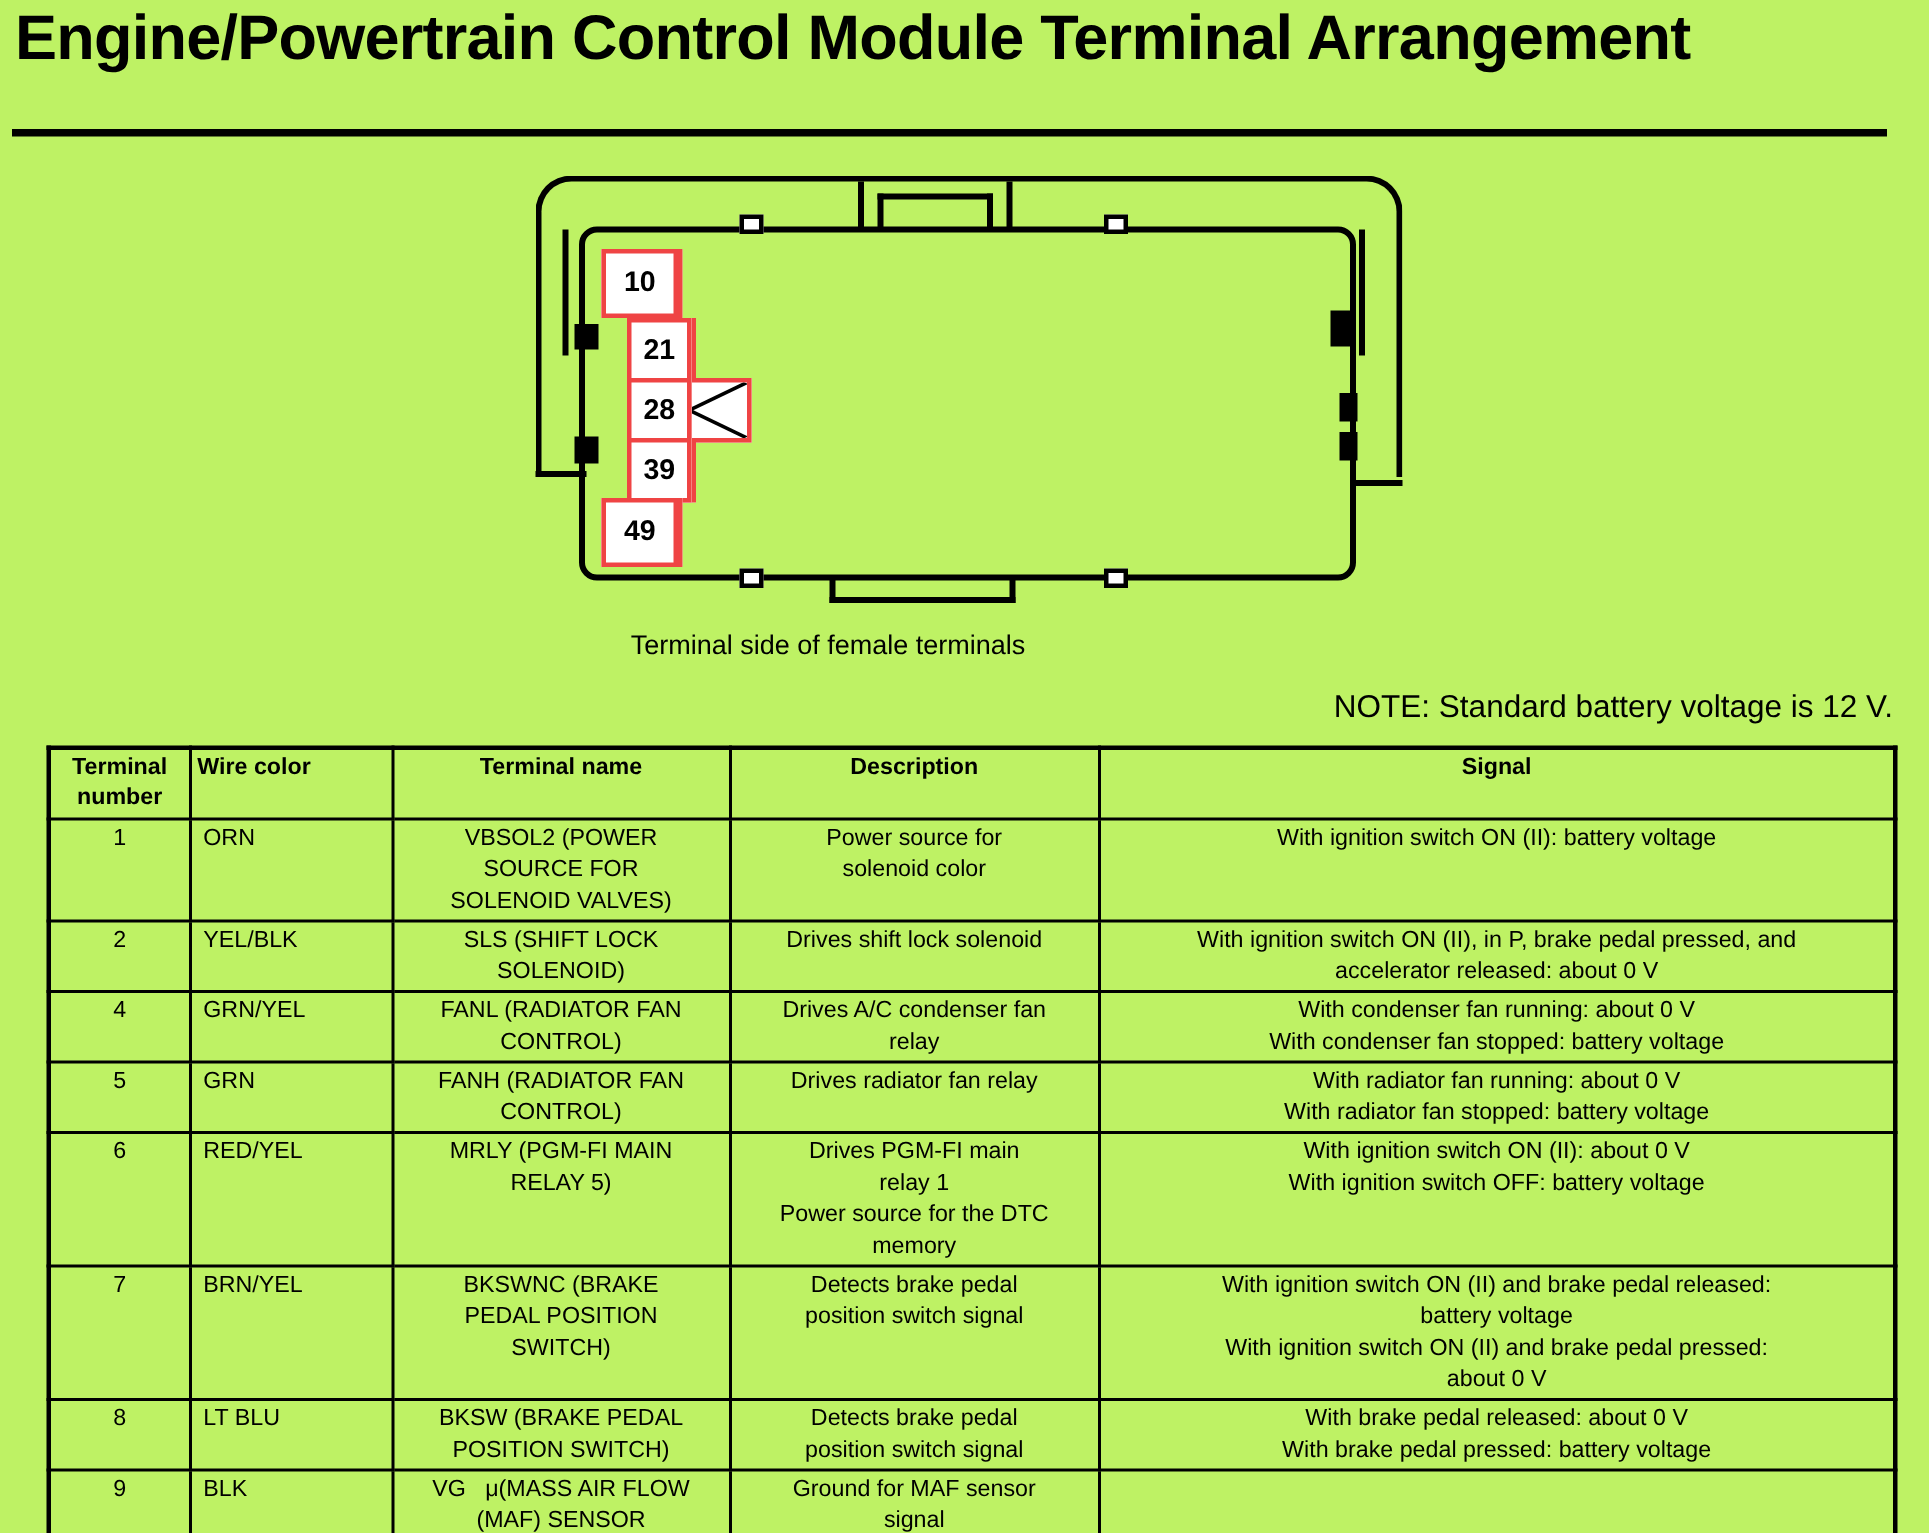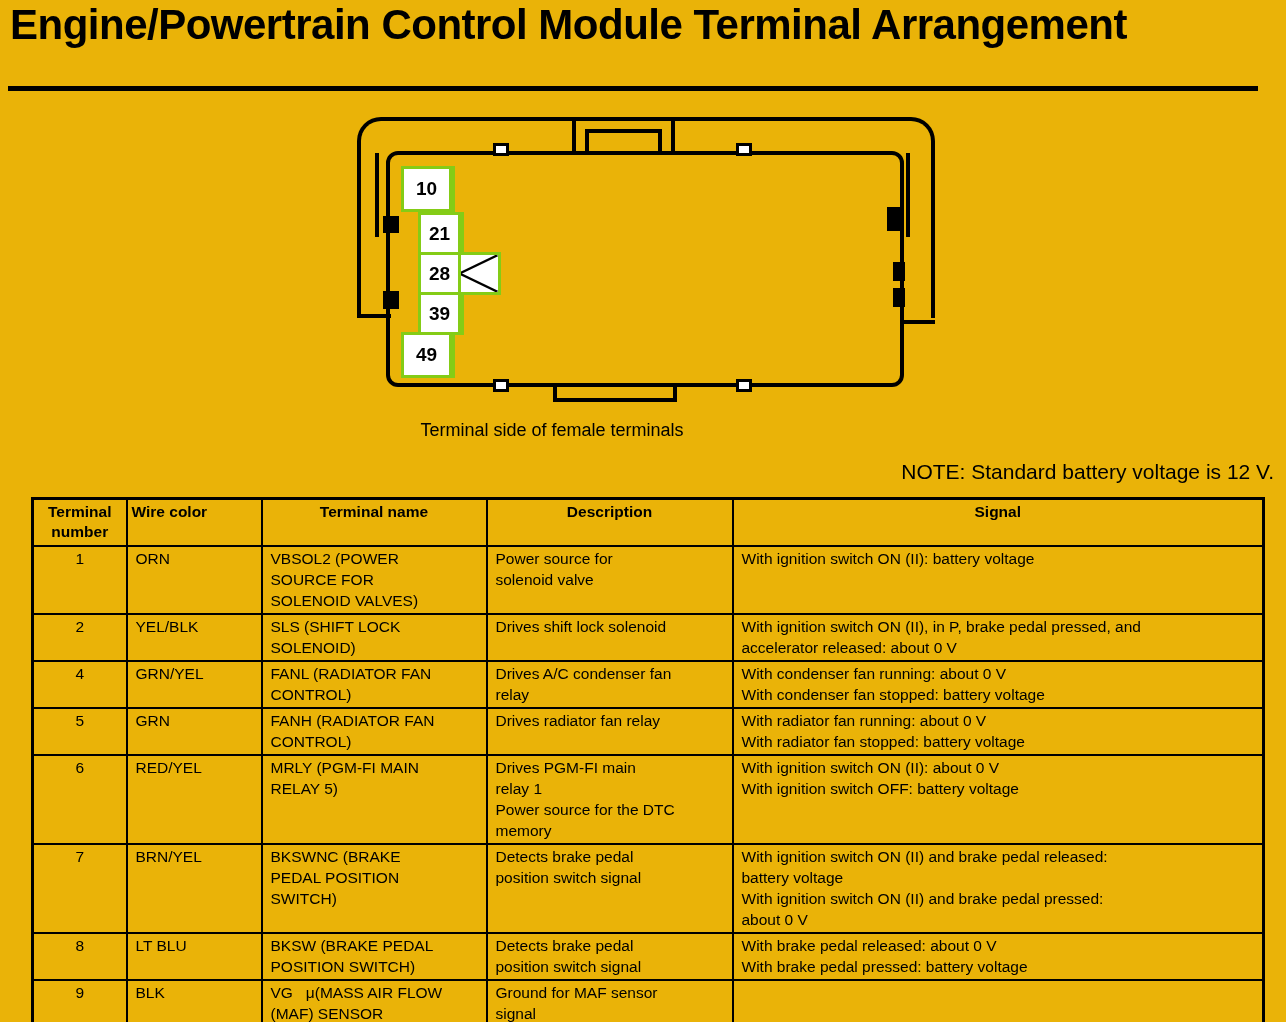--- a/index.html
+++ b/index.html
@@ -1,18 +1,18 @@
 <!DOCTYPE html>
 <html><head>
 <meta charset="utf-8">
 <style>
   * { margin:0; padding:0; box-sizing:border-box; }
   html,body { background:#fff; }
   body { font-family:"Liberation Sans","DejaVu Sans",sans-serif; color:#000; }
-  .page { position:relative; width:1286px; height:1022px; background:#eab308; overflow:hidden; }
+  .page { position:relative; width:1286px; height:1022px; background:#bef264; overflow:hidden; }
 
   
   .page-title { position:absolute; left:10px; top:2px; font-size:42px; line-height:46px;
                 font-weight:bold; letter-spacing:-0.5px; white-space:nowrap; }
   .title-rule { position:absolute; left:8px; top:86px; width:1250px; height:5px; background:#000; }
 
   
   .connector { position:absolute; left:0; top:0; width:1286px; height:455px; }
   .connector div { position:absolute; }
   .housing-outer { left:357px; top:117px; width:578px; height:201px;
@@ -33,45 +33,45 @@
   .notch-tl { left:493px; top:143px; } .notch-tr { left:736px; top:143px; }
   .notch-bl { left:493px; top:379px; } .notch-br { left:736px; top:379px; }
   .mark { background:#000; z-index:6; }
   .mark-l1 { left:383px; top:216px; width:16px; height:17px; }
   .mark-l2 { left:383px; top:291px; width:16px; height:18px; }
   .mark-r1 { left:887px; top:207px; width:15px; height:24px; }
   .mark-r2 { left:893px; top:262px; width:12px; height:19px; }
   .mark-r3 { left:893px; top:288px; width:12px; height:19px; }
 
   .pin-row { position:absolute; display:flex; z-index:4; }
-  .pin-cell { box-sizing:border-box; border:3px solid #84cc16; background:#fff;
+  .pin-cell { box-sizing:border-box; border:3px solid #ef4444; background:#fff;
               display:flex; align-items:center; justify-content:center;
               font-weight:bold; font-size:19px; position:relative; }
   .pin-row .pin-cell + .pin-cell { margin-left:-3px; }
   .pin-row.large .pin-cell { width:51px; height:46px; }
   .pin-row.small .pin-cell { width:43px; height:43px; }
   .pin-row.small .pin-cell.crossed { width:83px; }
   .pin-cell.crossed svg { width:100%; height:100%; display:block; }
   .pin-cell.crossed line { stroke:#000; stroke-width:5; }
 
   .connector-caption { position:absolute; left:0; top:420px; width:1104px;
                        text-align:center; font-size:18px; }
 
   
   .section-heading { position:absolute; left:30px; top:460px; font-size:21px; font-weight:bold; }
-  .section-note { position:absolute; right:12px; top:460px; font-size:21px; }
+  .section-note { position:absolute; right:24px; top:460px; font-size:21px; }
 
   
   table.terminal-table { position:absolute; left:31px; top:497px; width:1231px;
                          border-collapse:collapse; table-layout:fixed;
                          border:3px solid #000; font-size:15.5px; }
   .terminal-table th, .terminal-table td { border:2px solid #000; vertical-align:top; }
   .terminal-table th { font-weight:bold; text-align:center; white-space:pre-line;
                        padding:2px 4px 3px; line-height:20px; }
-  .terminal-table td { white-space:pre-wrap; padding:1px 8px 2px; line-height:21px; }
+  .terminal-table td { white-space:pre-wrap; padding:1px 8px 2px; line-height:21px;text-align:center; }
   .terminal-table .c0 { width:94px;  text-align:center;margin-top:12px; }
   .terminal-table .c1 { width:135px; text-align:left; }
   .terminal-table .c2 { width:225px; }
   .terminal-table .c3 { width:246px;border-radius:11px; }
   .terminal-table .c4 { width:531px; }
 </style>
 </head>
 <body>
 
 <div class="page">
@@ -189,21 +189,21 @@
         </tr>
     </thead>
     <tbody>
         <tr>
           <td class="c0">1</td>
           <td class="c1">ORN</td>
           <td class="c2">VBSOL2 (POWER
 SOURCE FOR
 SOLENOID VALVES)</td>
           <td class="c3">Power source for
-solenoid valve</td>
+solenoid color</td>
           <td class="c4">With ignition switch ON (II): battery voltage</td>
         </tr>
         <tr>
           <td class="c0">2</td>
           <td class="c1">YEL/BLK</td>
           <td class="c2">SLS (SHIFT LOCK
 SOLENOID)</td>
           <td class="c3">Drives shift lock solenoid</td>
           <td class="c4">With ignition switch ON (II), in P, brake pedal pressed, and
 accelerator released: about 0 V</td>

